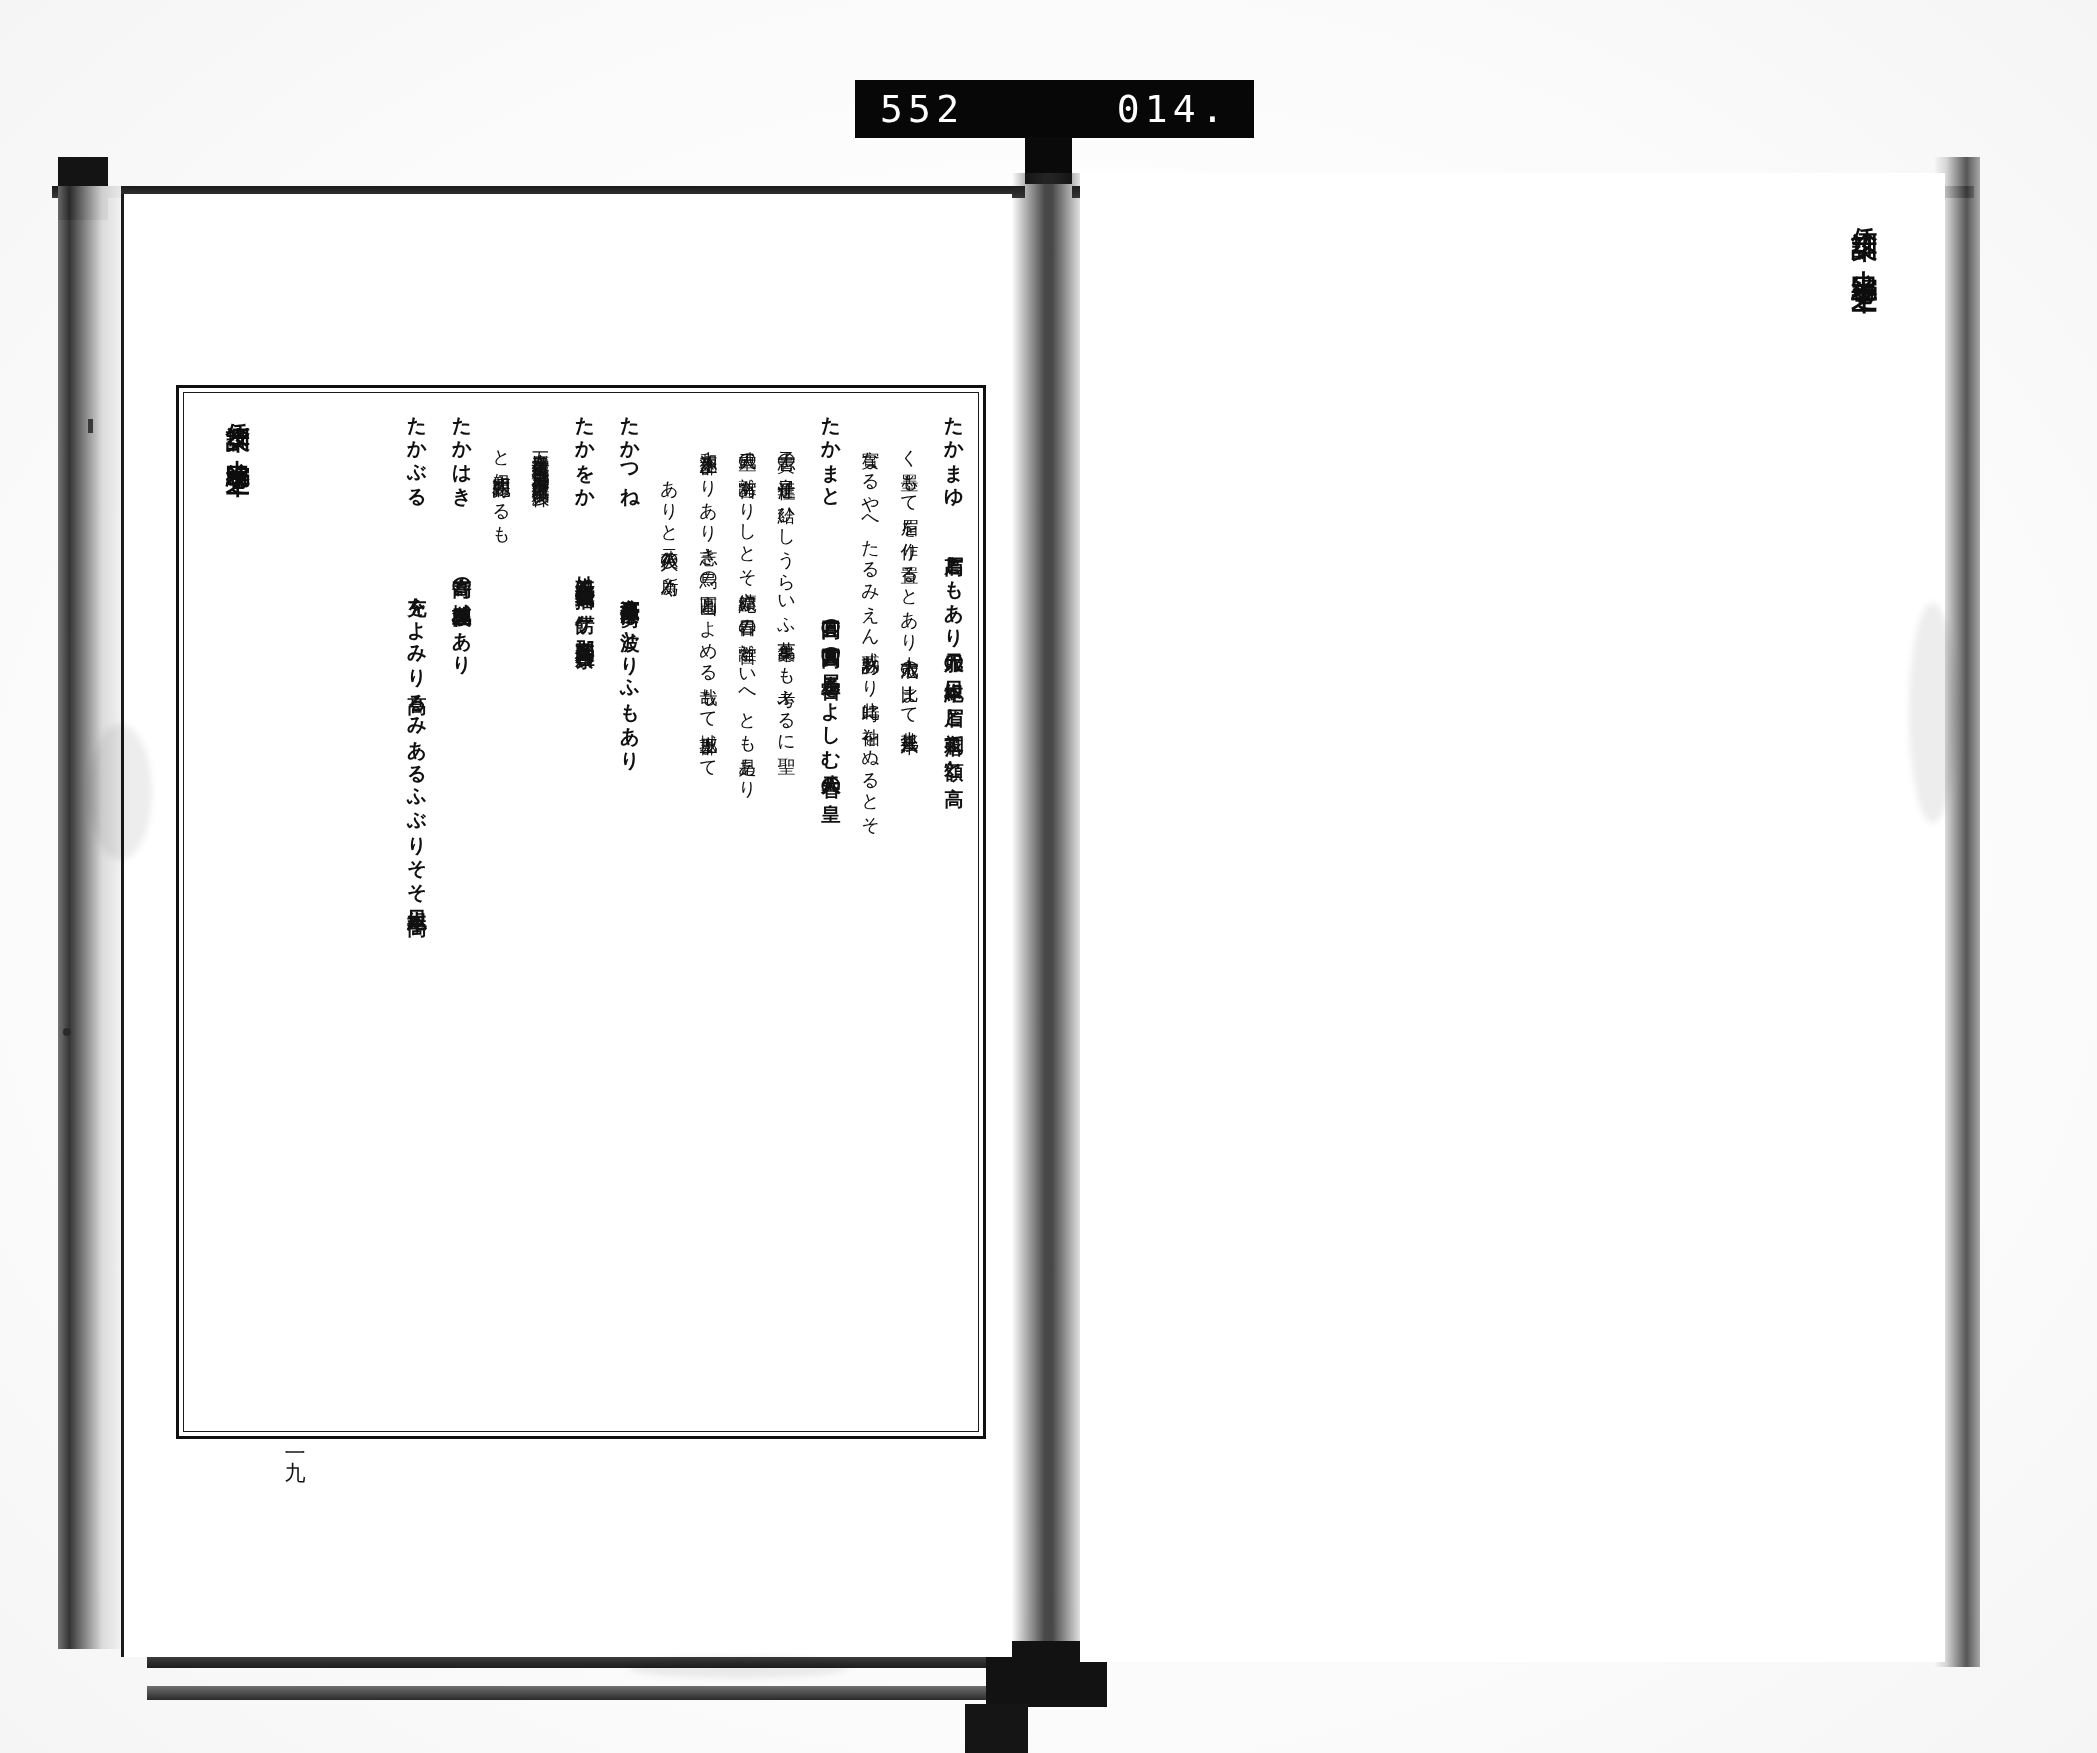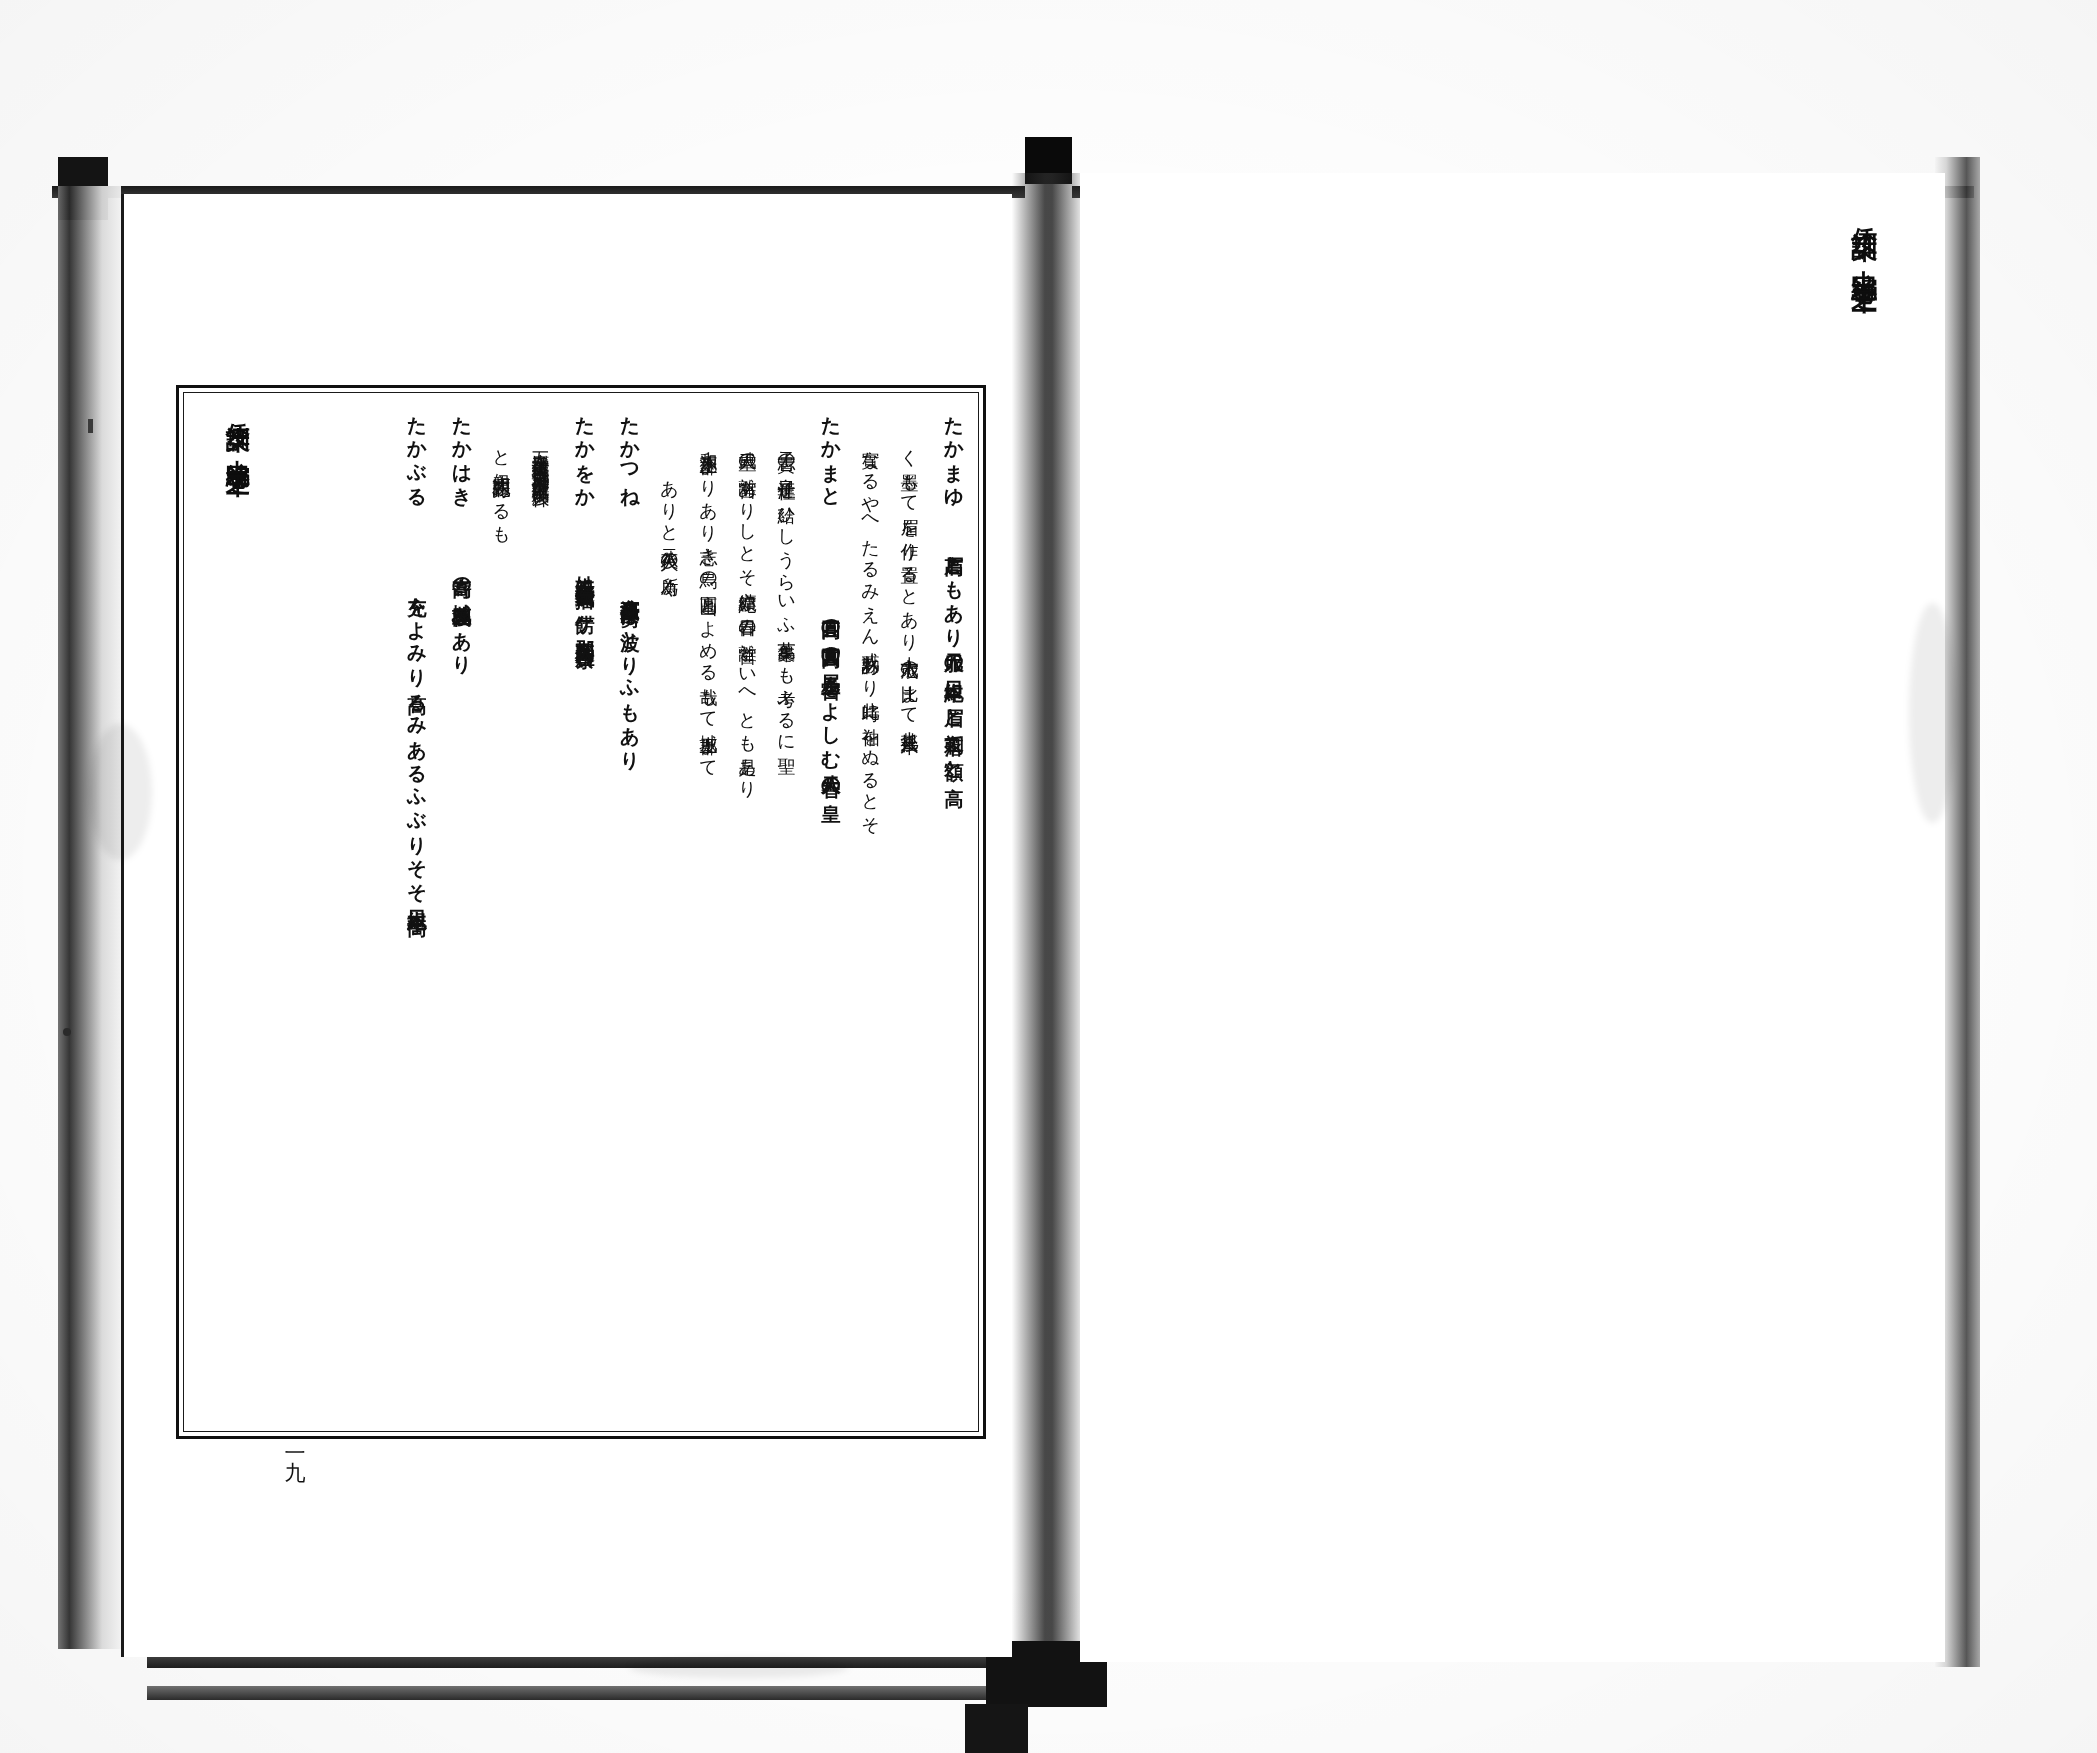--- a/index.html
+++ b/index.html
@@ -228,20 +228,24 @@
   .smudge { position: absolute; background: rgba(0,0,0,.07); border-radius: 50%; filter: blur(3.1px); }
   #sm1 { left: 89px; top: 724px; width: 63px; height: 136px; }
   #sm2 { left: 1909px; top: 603px; width: 47px; height: 220px; }
   #sm3 { left: 629px; top: 1657px; width: 220px; height: 21px; }
 </style>
 </head>
 <body>
 
 <div id="scan">
 
+  <div id="film-header">
+    <span class="film-digits">552</span>
+    <span class="film-digits">014.</span>
+  </div>
   <div id="film-tab"></div>
 
   <div class="scan-edge" id="edge-top-left"></div>
   <div class="scan-edge" id="edge-top-right"></div>
   <div class="scan-edge" id="edge-left-dark"></div>
   <div class="scan-edge" id="edge-left-strip"></div>
   <div class="scan-edge" id="edge-right-strip"></div>
   <div class="scan-edge" id="edge-bottom"></div>
   <div class="scan-edge" id="edge-bottom-2"></div>
   <div class="scan-edge" id="gutter-shadow"></div>

